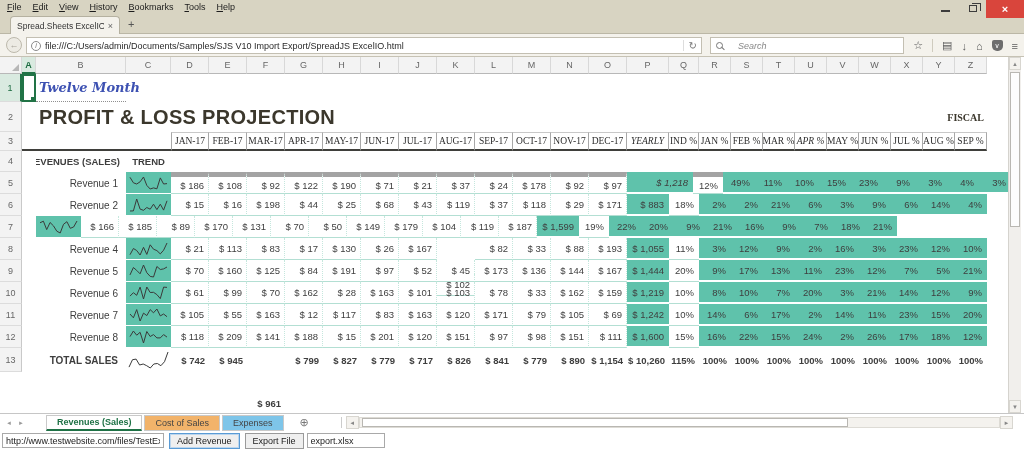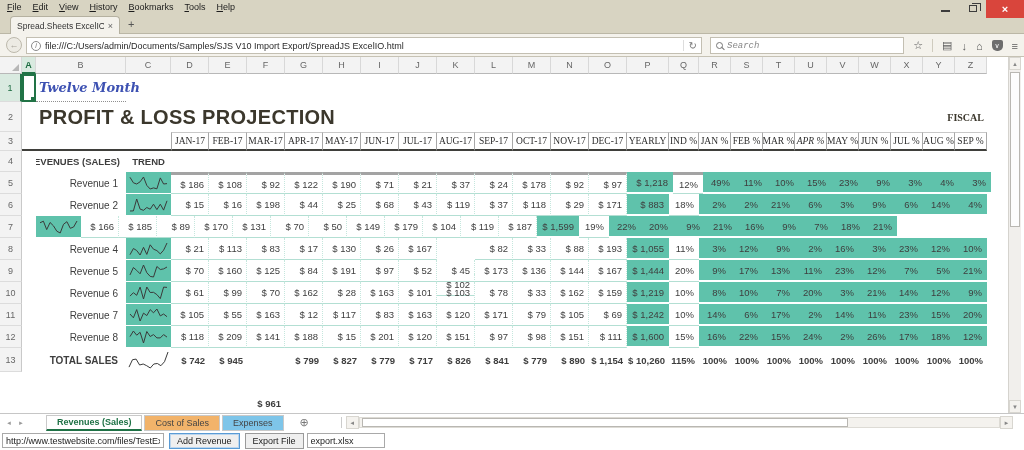--- a/index.html
+++ b/index.html
@@ -43,21 +43,21 @@
                font-size:7px; font-style:italic; display:flex; align-items:center; justify-content:center;
                flex:0 0 auto; }
   .url-text { flex:1; font-size:9px; color:#2a2a2a; white-space:nowrap; overflow:hidden; }
   .reload-icon { color:#777; font-size:10px; border-left:1px solid #ddd; padding-left:5px; }
   .searchbar { position:absolute; left:710px; top:3px; width:194px; height:17px; background:#fff;
                border:1px solid #C3BFB2; display:flex; align-items:center; padding:0 5px; gap:4px; }
   .mag { width:7px; height:7px; border:1px solid #777; border-radius:50%; position:relative; flex:0 0 auto;}
   .mag::after { content:''; position:absolute; width:4px; height:1px; background:#777;
                 transform:rotate(45deg); right:-3px; bottom:-1px; }
   .searchbar input { border:none; outline:none; flex:1; font-size:9px; width:100%;
-                     font-family:Liberation Mono, monospace; }
+                     font-family:Liberation Sans, sans-serif;margin-left:11px; }
   .searchbar input::placeholder { font-style:italic; color:#888; }
   .nav-icons { position:absolute; right:6px; top:3px; height:17px; display:flex; align-items:center; gap:9px; }
   .nav-ic { color:#5d5d5d; font-size:11px; }
   .nav-sep { width:1px; height:13px; background:#CFCBBE; }
   .pocket-ic { width:11px; height:11px; background:#6d6d6d; border-radius:2px 2px 5px 5px; color:#fff;
                font-size:7px; display:flex; align-items:center; justify-content:center; }
 
   
   .grid { position:absolute; top:57px; left:0; }
   .g-row { display:flex; }
@@ -85,21 +85,21 @@
             justify-content:flex-end; padding-right:3px; }
   .hdr3 { font-family:"Liberation Serif", serif; font-size:9.5px; color:#2e2e2e; background:#fff;
           justify-content:center; border-right:1px solid #A8A8A8; border-top:1px solid #C8C8C8; }
   .hdr3.first { border-left:1px solid #A8A8A8; }
   .dark-bot { border-bottom:2px solid #3F3F3B; }
   .lbl { justify-content:flex-end; padding-right:8px; font-size:10px; }
   .sect { justify-content:flex-end; padding-right:6px; font-weight:bold; font-size:9.5px; }
   .trendlbl { justify-content:center; font-weight:bold; font-size:9.5px; }
   .money { justify-content:flex-end; padding-right:4px; border-right:1px dotted #C5E7DD;
            border-bottom:1px solid #B3DFD3; }
-  .r5top { border-top:3px solid #a3a3a3; }
+  .r5top { border-top:5px solid #a3a3a3; }
   .tealc { background:#5FC2AB; border-bottom:2px solid #fff; justify-content:flex-end; padding-right:5px; }
   .trendc { background:#5FC2AB; border-bottom:1px solid #fff; justify-content:center; }
   .indc { justify-content:flex-end; padding-right:5px; border-bottom:1px solid #B3DFD3; }
   .plain { justify-content:flex-end; padding-right:4px; }
   .bold { font-weight:bold; }
   .sparkcell { justify-content:center; }
 
   
   .vscroll { position:absolute; top:57px; left:1008px; width:13px; height:356px;
              background:#F1EFEC; border-left:1px solid #D5D3CE; }
@@ -247,21 +247,21 @@
       <div class="cell hdr3 dark-bot" style="width: 38px;">MAR-17</div>
       <div class="cell hdr3 dark-bot" style="width: 38px;">APR-17</div>
       <div class="cell hdr3 dark-bot" style="width: 38px;">MAY-17</div>
       <div class="cell hdr3 dark-bot" style="width: 38px;">JUN-17</div>
       <div class="cell hdr3 dark-bot" style="width: 38px;">JUL-17</div>
       <div class="cell hdr3 dark-bot" style="width: 38px;">AUG-17</div>
       <div class="cell hdr3 dark-bot" style="width: 38px;">SEP-17</div>
       <div class="cell hdr3 dark-bot" style="width: 38px;">OCT-17</div>
       <div class="cell hdr3 dark-bot" style="width: 38px;">NOV-17</div>
       <div class="cell hdr3 dark-bot" style="width: 38px;">DEC-17</div>
-      <div class="cell hdr3 dark-bot" style="width: 42px;">YEARLY</div>
+      <div class="cell hdr3 dark-bot" style="width: 42px; font-style: italic;">YEARLY</div>
       <div class="cell hdr3 dark-bot" style="width: 30px;">IND %</div>
       <div class="cell hdr3 dark-bot" style="width: 32px;">JAN %</div>
       <div class="cell hdr3 dark-bot" style="width: 32px;">FEB %</div>
       <div class="cell hdr3 dark-bot" style="width: 32px;">MAR %</div>
       <div class="cell hdr3 dark-bot" style="width: 32px; font-style: italic;">APR %</div>
       <div class="cell hdr3 dark-bot" style="width: 32px;">MAY %</div>
       <div class="cell hdr3 dark-bot" style="width: 32px;">JUN %</div>
       <div class="cell hdr3 dark-bot" style="width: 32px;">JUL %</div>
       <div class="cell hdr3 dark-bot" style="width: 32px;">AUG %</div>
       <div class="cell hdr3 dark-bot" style="width: 32px;">SEP %</div>
@@ -287,21 +287,21 @@
       <div class="cell money r5top" style="width: 38px;">$ 92</div>
       <div class="cell money r5top" style="width: 38px;">$ 122</div>
       <div class="cell money r5top" style="width: 38px;">$ 190</div>
       <div class="cell money r5top" style="width: 38px;">$ 71</div>
       <div class="cell money r5top" style="width: 38px;">$ 21</div>
       <div class="cell money r5top" style="width: 38px;">$ 37</div>
       <div class="cell money r5top" style="width: 38px;">$ 24</div>
       <div class="cell money r5top" style="width: 38px;">$ 178</div>
       <div class="cell money r5top" style="width: 38px;">$ 92</div>
       <div class="cell money r5top" style="width: 38px;">$ 97</div>
-      <div class="cell tealc" style="width: 46px;">$ 1,218</div>
+      <div class="cell tealc" style="width: 66px; font-style: italic;">$ 1,218</div>
       <div class="cell indc r5top" style="width: 30px;">12%</div>
       <div class="cell tealc" style="width: 32px;">49%</div>
       <div class="cell tealc" style="width: 32px;">11%</div>
       <div class="cell tealc" style="width: 32px;">10%</div>
       <div class="cell tealc" style="width: 32px;">15%</div>
       <div class="cell tealc" style="width: 32px;">23%</div>
       <div class="cell tealc" style="width: 32px;">9%</div>
       <div class="cell tealc" style="width: 32px;">3%</div>
       <div class="cell tealc" style="width: 32px;">4%</div>
       <div class="cell tealc" style="width: 32px;">3%</div>

